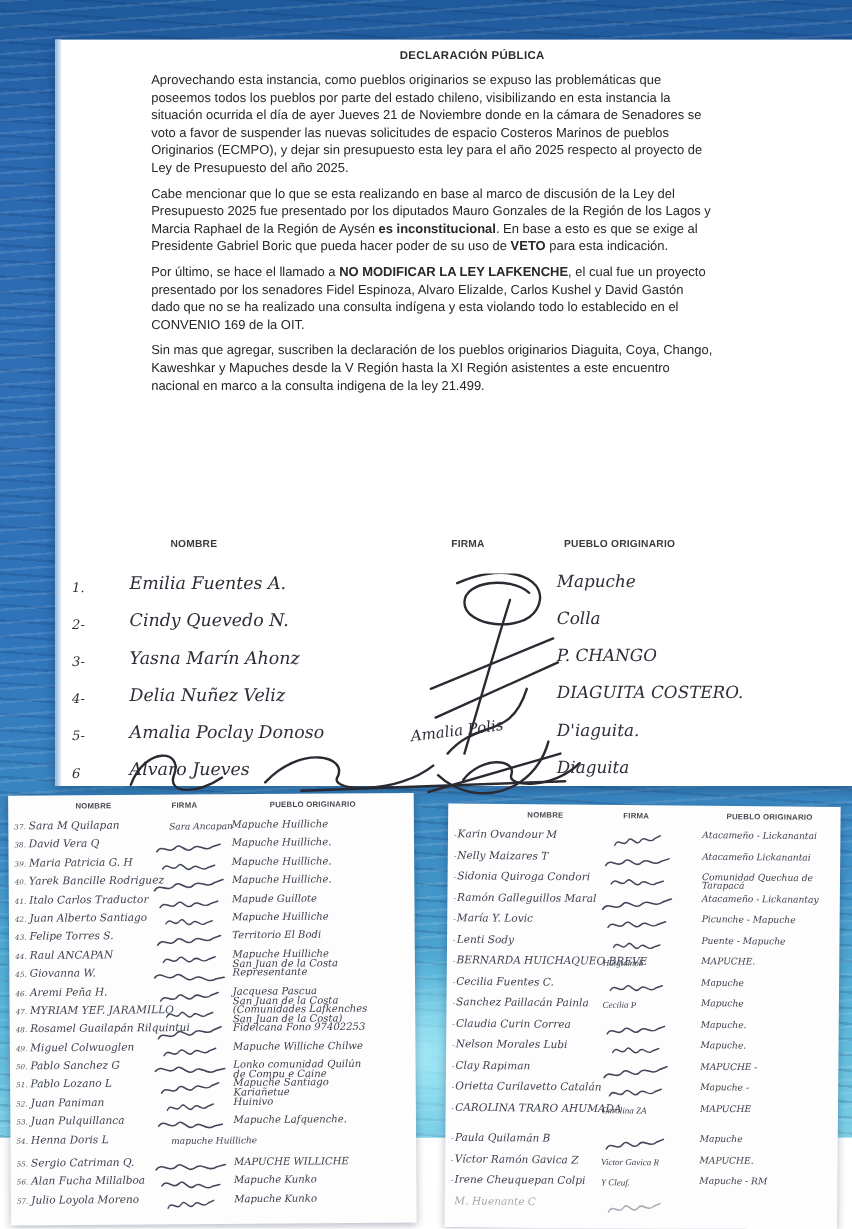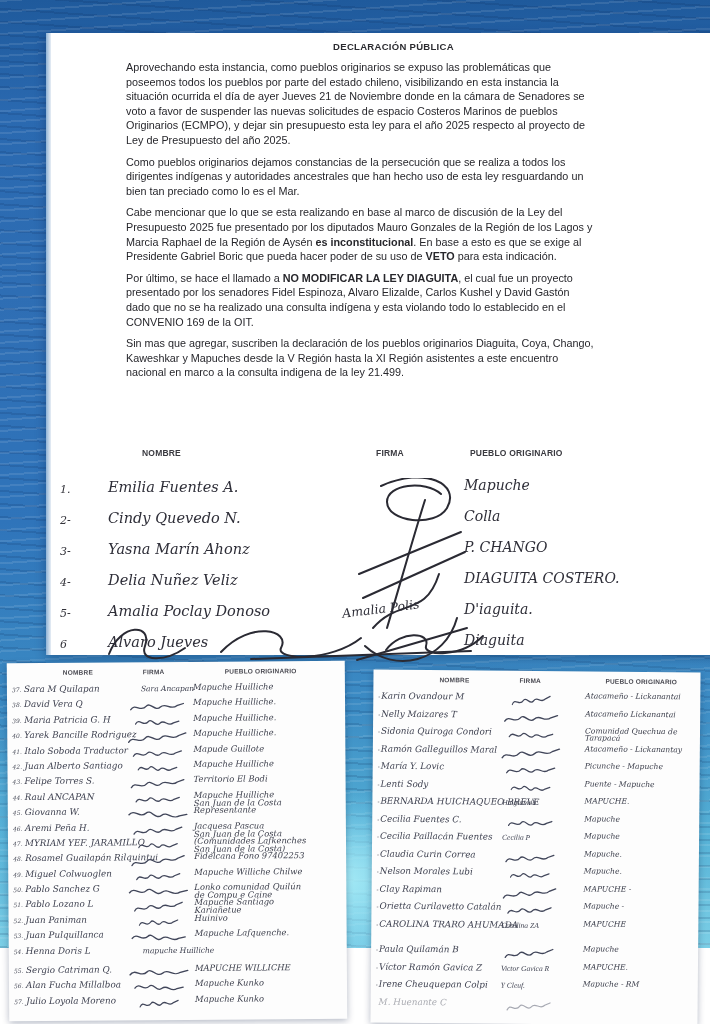--- a/index.html
+++ b/index.html
@@ -76,23 +76,22 @@
   <div class="ocean"></div>
 
   <div class="page-main">
     <div class="edge-l"></div>
     <div class="edge-r"></div>
 
     <div class="doc-title">DECLARACIÓN PÚBLICA</div>
 
     <div class="doc-body" id="doc-body">
         <p><span>Aprovechando esta instancia, como pueblos originarios se expuso las problemáticas que poseemos todos los pueblos por parte del estado chileno, visibilizando en esta instancia la situación ocurrida el día de ayer Jueves 21 de Noviembre donde en la cámara de Senadores se voto a favor de suspender las nuevas solicitudes de espacio Costeros Marinos de pueblos Originarios (ECMPO), y dejar sin presupuesto esta ley para el año 2025 respecto al proyecto de Ley de Presupuesto del año 2025.</span></p>
-        <p><span>Como pueblos originarios dejamos constancias de la persecución que se realiza a todos los dirigentes indígenas y autoridades ancestrales que han hecho uso de esta ley resguardando un bien tan preciado como lo es el Mar.</span></p>
         <p><span>Cabe mencionar que lo que se esta realizando en base al marco de discusión de la Ley del Presupuesto 2025 fue presentado por los diputados Mauro Gonzales de la Región de los Lagos y Marcia Raphael de la Región de Aysén </span><b>es inconstitucional</b><span>. En base a esto es que se exige al Presidente Gabriel Boric que pueda hacer poder de su uso de </span><b>VETO</b><span> para esta indicación.</span></p>
-        <p><span>Por último, se hace el llamado a </span><b>NO MODIFICAR LA LEY DIAGUITA</b><span>, el cual fue un proyecto presentado por los senadores Fidel Espinoza, Alvaro Elizalde, Carlos Kushel y David Gastón dado que no se ha realizado una consulta indígena y esta violando todo lo establecido en el CONVENIO 169 de la OIT.</span></p>
+        <p><span>Por último, se hace el llamado a </span><b>NO MODIFICAR LA LEY LAFKENCHE</b><span>, el cual fue un proyecto presentado por los senadores Fidel Espinoza, Alvaro Elizalde, Carlos Kushel y David Gastón dado que no se ha realizado una consulta indígena y esta violando todo lo establecido en el CONVENIO 169 de la OIT.</span></p>
         <p><span>Sin mas que agregar, suscriben la declaración de los pueblos originarios Diaguita, Coya, Chango, Kaweshkar y Mapuches desde la V Región hasta la XI Región asistentes a este encuentro nacional en marco a la consulta indigena de la ley 21.499.</span></p>
       </div>
 
     <div class="sig-block">
       <div class="sig-head">
         <span class="sh-nombre">NOMBRE</span>
         <span class="sh-firma">FIRMA</span>
         <span class="sh-pueblo">PUEBLO ORIGINARIO</span>
       </div>
 
@@ -186,21 +185,21 @@
         <div class="mini-row hand">
           <span class="m-num">40.</span>
           <span class="m-name">Yarek Bancille Rodriguez</span>
           <svg class="m-firma-svg" width="52" height="14" viewBox="0 0 52 14" style="transform:rotate(-4deg) scaleX(1.20)">
             <path d="M2 9 C6 2 11 12 16 6 C20 1 24 12 29 7 C34 2 38 11 44 6 L50 4" fill="none" stroke="#41465a" stroke-width="1.3" stroke-linecap="round"></path>
           </svg>
           <span class="m-pueblo">Mapuche Huilliche.</span>
         </div>
         <div class="mini-row hand">
           <span class="m-num">41.</span>
-          <span class="m-name">Italo Soboda Traductor</span>
+          <span class="m-name">Italo Carlos Traductor</span>
           <svg class="m-firma-svg" width="52" height="14" viewBox="0 0 52 14" style="transform:rotate(0deg) scaleX(1.00)">
             <path d="M2 9 C6 2 11 12 16 6 C20 1 24 12 29 7 C34 2 38 11 44 6 L50 4" fill="none" stroke="#41465a" stroke-width="1.3" stroke-linecap="round"></path>
           </svg>
           <span class="m-pueblo">Mapude Guillote</span>
         </div>
         <div class="mini-row hand">
           <span class="m-num">42.</span>
           <span class="m-name">Juan Alberto Santiago</span>
           <svg class="m-firma-svg" width="52" height="14" viewBox="0 0 52 14" style="transform:rotate(4deg) scaleX(0.80)">
             <path d="M2 9 C6 2 11 12 16 6 C20 1 24 12 29 7 C34 2 38 11 44 6 L50 4" fill="none" stroke="#41465a" stroke-width="1.3" stroke-linecap="round"></path>
@@ -398,21 +397,21 @@
         <div class="mini-row hand">
           <span class="m-num">-</span>
           <span class="m-name">Cecilia Fuentes C.</span>
           <svg class="m-firma-svg" width="52" height="14" viewBox="0 0 52 14" style="transform:rotate(1deg) scaleX(0.90)">
             <path d="M2 9 C6 2 11 12 16 6 C20 1 24 12 29 7 C34 2 38 11 44 6 L50 4" fill="none" stroke="#41465a" stroke-width="1.3" stroke-linecap="round"></path>
           </svg>
           <span class="m-pueblo">Mapuche</span>
         </div>
         <div class="mini-row hand">
           <span class="m-num">-</span>
-          <span class="m-name">Cecilia Paillacán Fuentes</span>
+          <span class="m-name">Sanchez Paillacán Painla</span>
           <span class="m-firma-label">Cecilia P</span>
           <span class="m-pueblo">Mapuche</span>
         </div>
         <div class="mini-row hand">
           <span class="m-num">-</span>
           <span class="m-name">Claudia Curin Correa</span>
           <svg class="m-firma-svg" width="52" height="14" viewBox="0 0 52 14" style="transform:rotate(-2deg) scaleX(1.00)">
             <path d="M2 9 C6 2 11 12 16 6 C20 1 24 12 29 7 C34 2 38 11 44 6 L50 4" fill="none" stroke="#41465a" stroke-width="1.3" stroke-linecap="round"></path>
           </svg>
           <span class="m-pueblo">Mapuche.</span>

